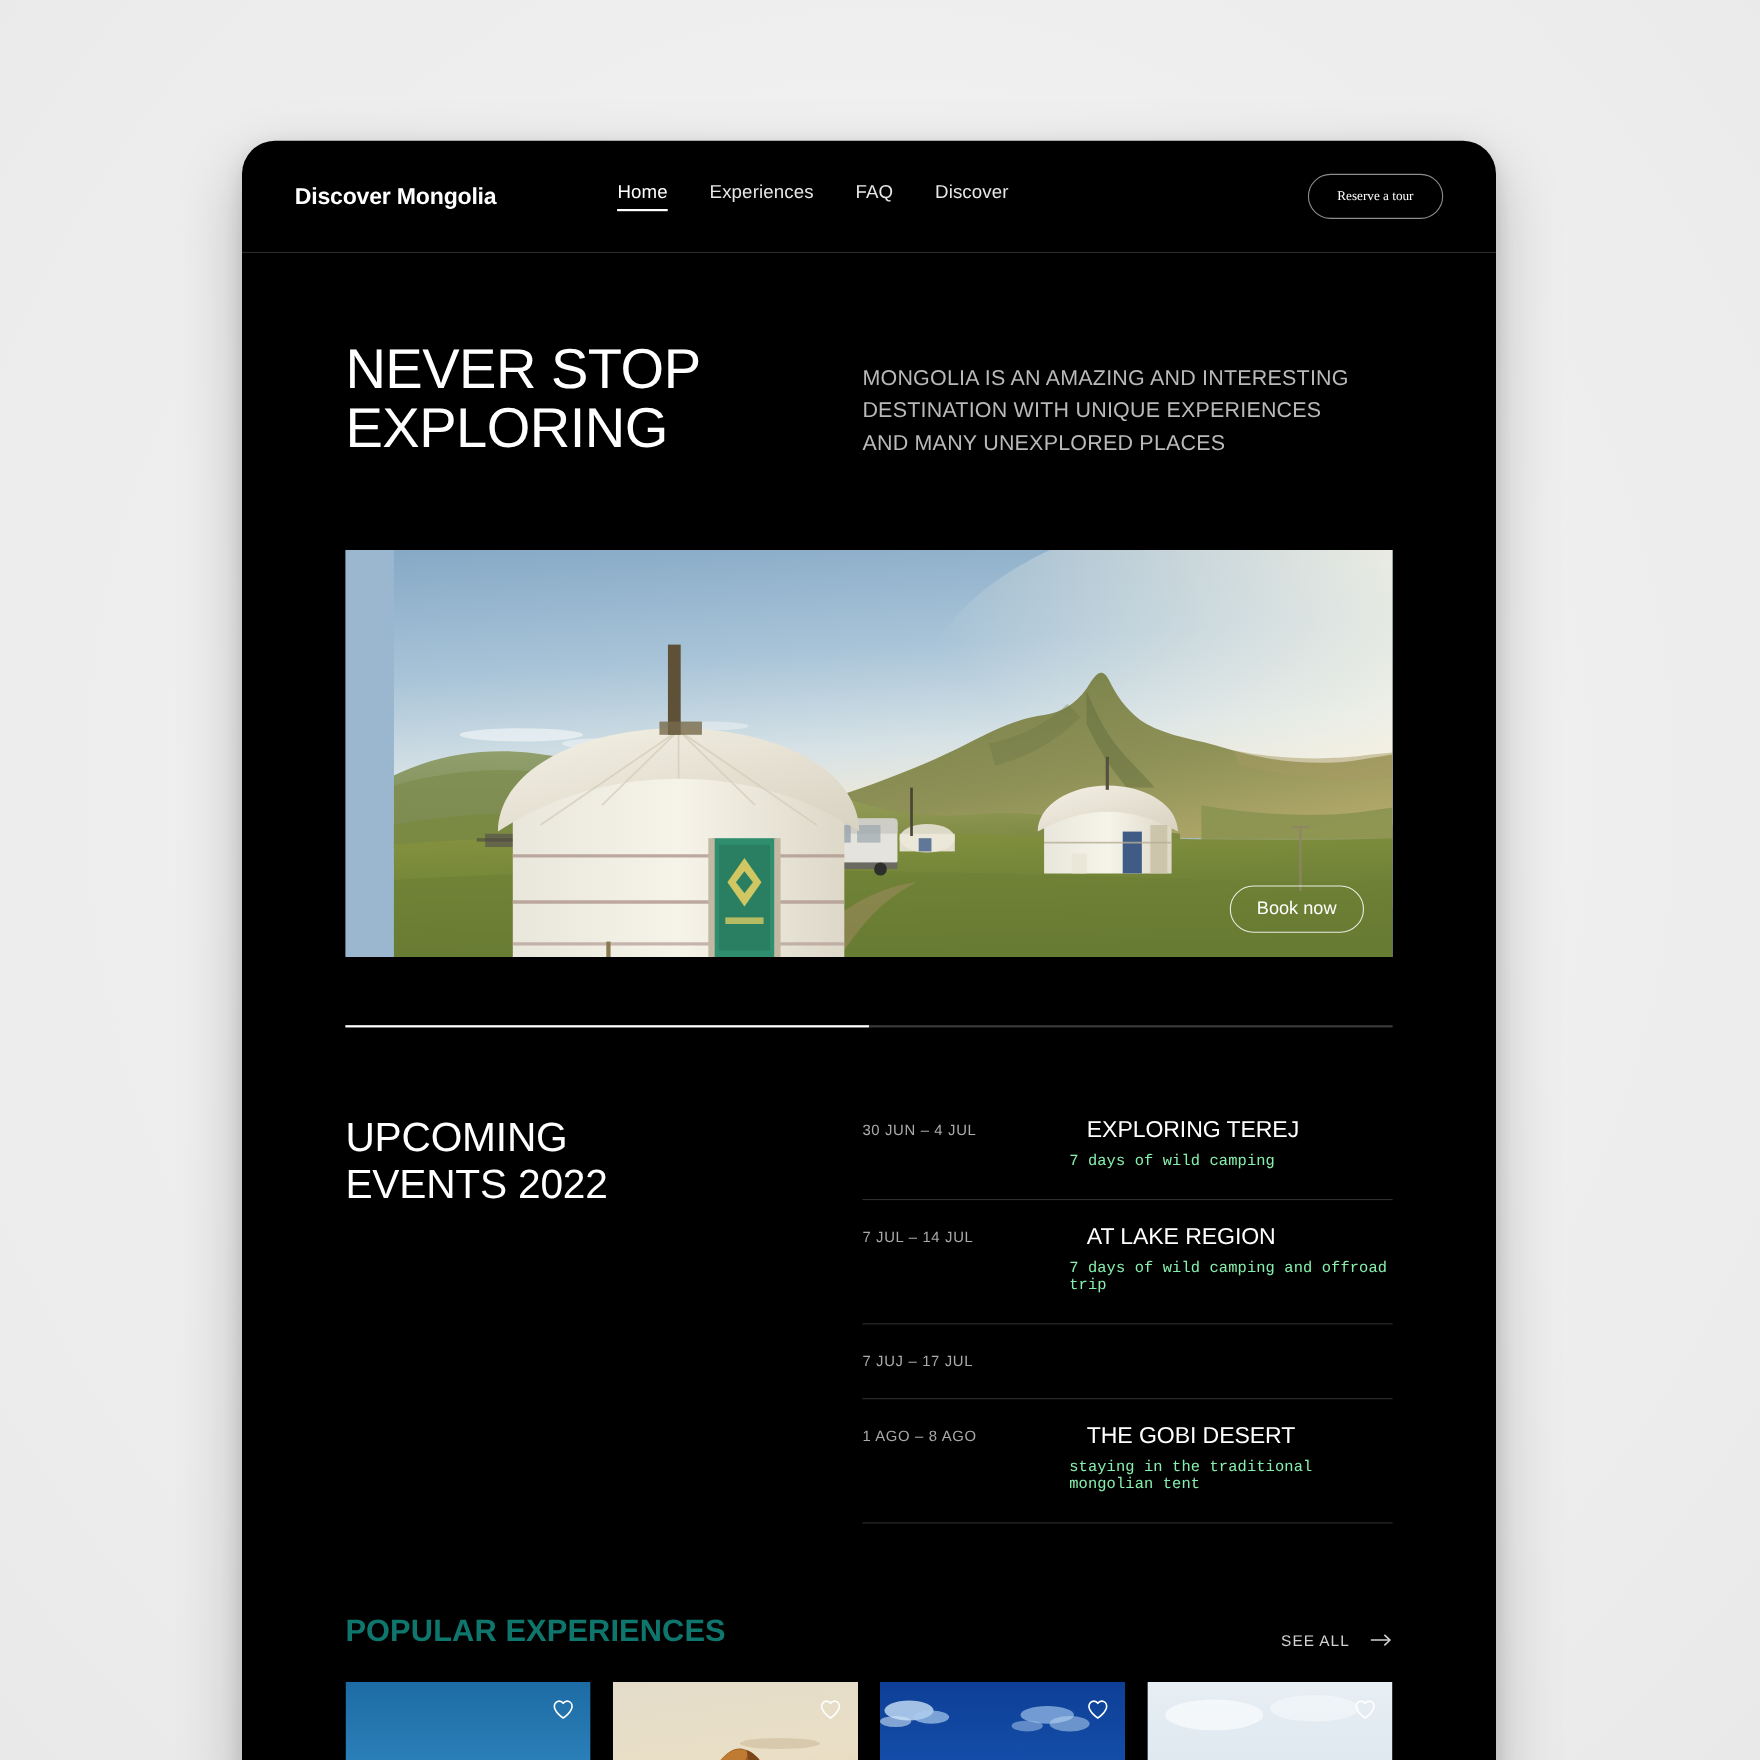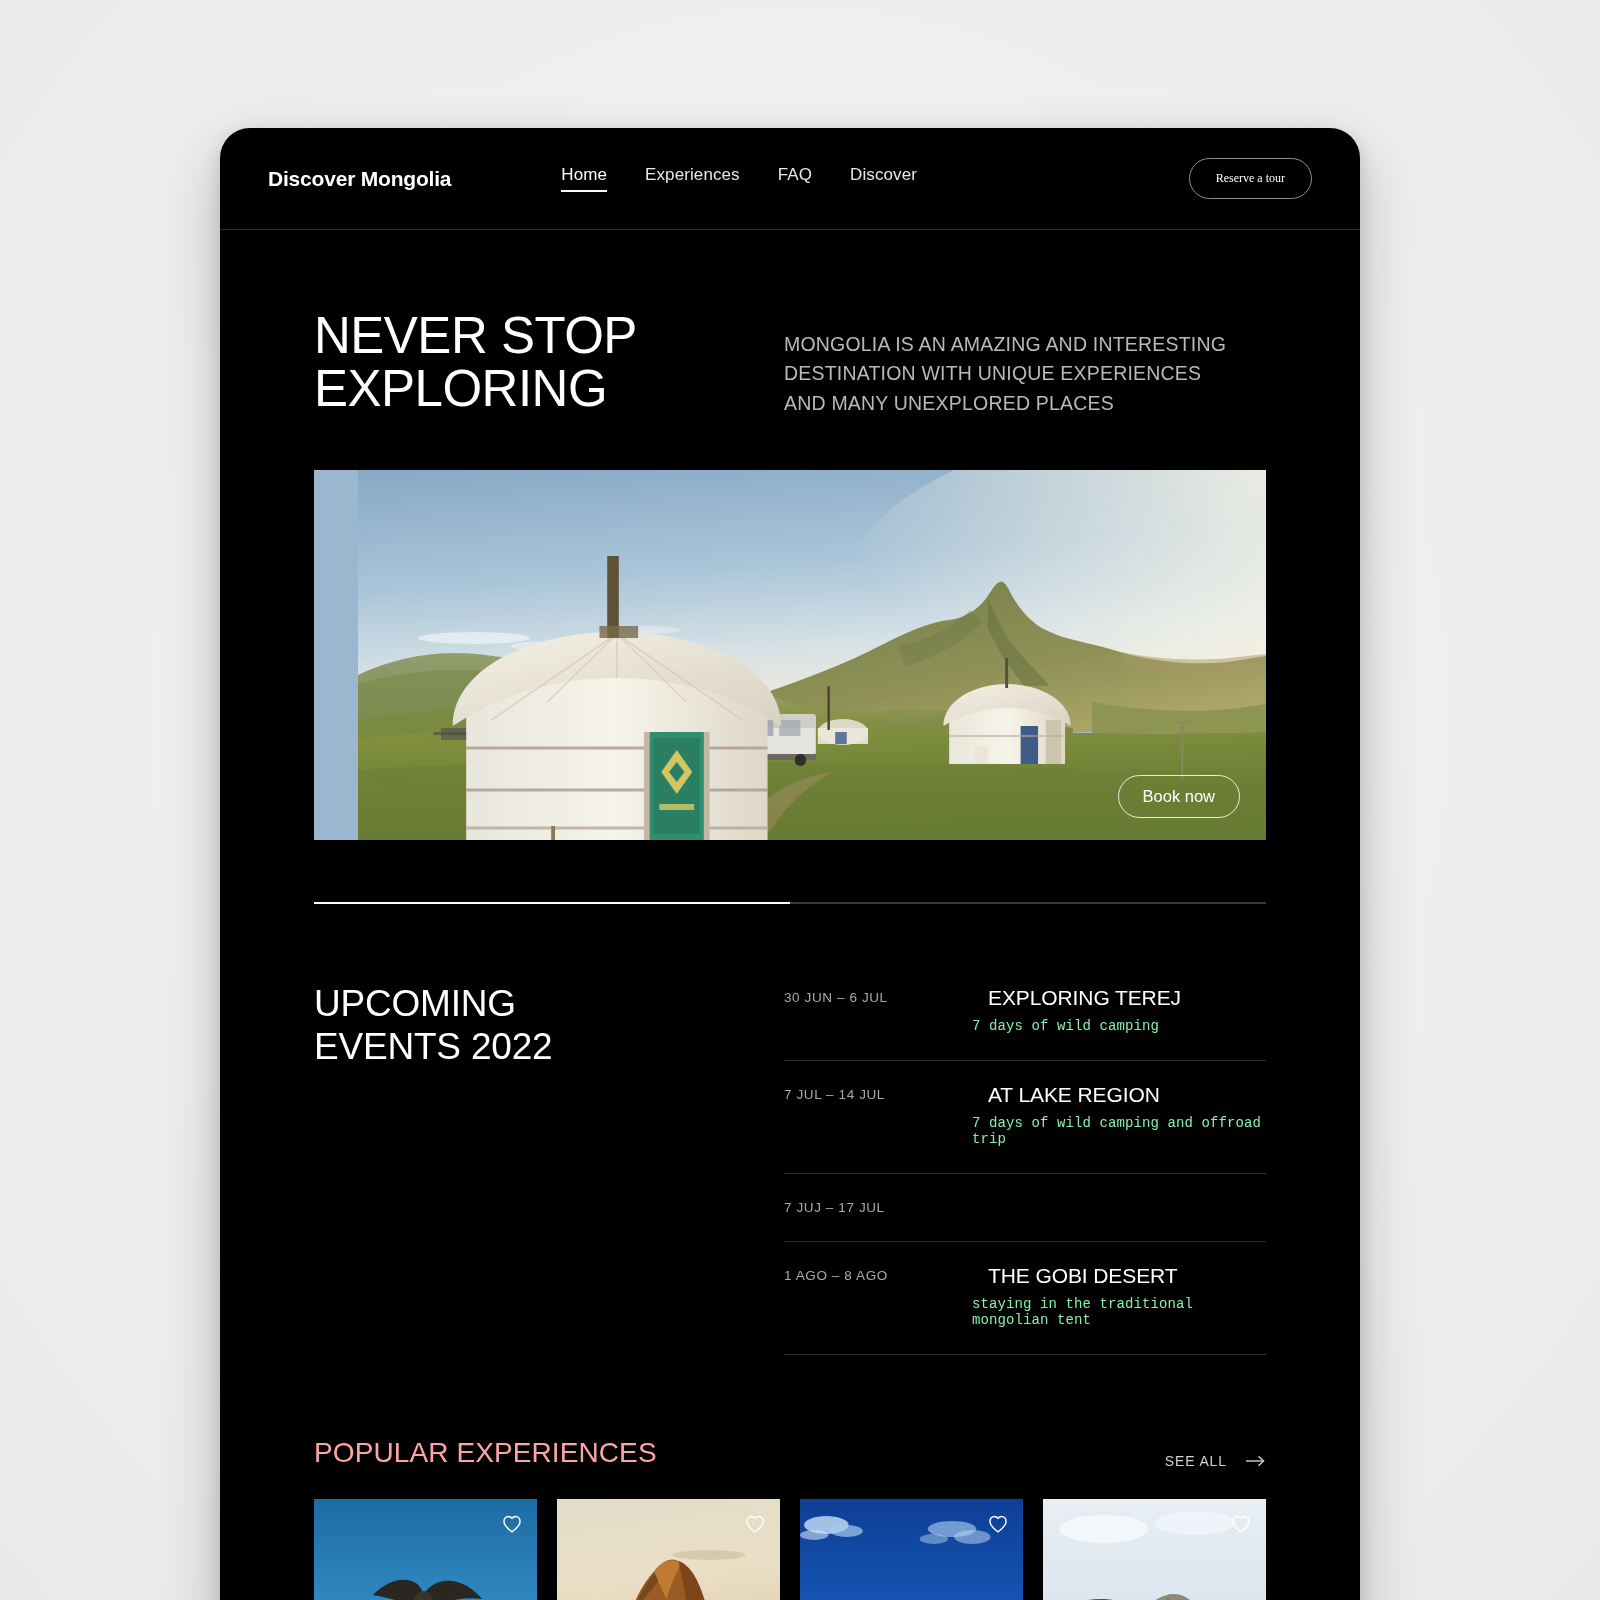--- a/index.html
+++ b/index.html
@@ -95,21 +95,21 @@
     line-height:1.5;
     letter-spacing:0.2px;
     margin-top:20px;
     width:450px;
     text-transform:uppercase;
   }
 
   
   #hero-photo{
     position:relative;
-    margin:52px 94px 0 94px;
+    margin:82px 94px 0 94px;
     height:370px;
     overflow:hidden;
     background:#9ab7cf;
     padding-left:44px;
   }
   #hero-photo svg{ display:block; width:100%; height:100%; }
   #book-now{
     position:absolute;
     right:26px; bottom:22px;
     color:#ffffff;
@@ -181,24 +181,24 @@
     font-family:Liberation Mono, monospace;
   }
 
   
   #popular-head{
     display:flex;
     align-items:flex-end;
     margin:82px 94px 0 94px;
   }
   #popular-title{
-    color:#fca5a5;
+    color:#0f766e;
     font-size:28px;
     letter-spacing:0.1px;
-    font-weight:normal;
+    font-weight:bold;
     text-align:center;
   }
   #see-all{
     margin-left:auto;
     display:flex;
     align-items:center;
     gap:19px;
     color:#d2d2d2;
     font-size:14px;
     letter-spacing:0.9px;
@@ -379,21 +379,21 @@
     <div id="progress-fill" style="width: 50%;"></div>
   </div>
 
   <div id="events">
     <h2 id="events-title">UPCOMING
 EVENTS 2022</h2>
 
     <div id="events-list">
 
       <div class="event-row">
-        <div class="event-date">30 JUN – 6 JUL</div>
+        <div class="event-date">30 JUN – 4 JUL</div>
         <div class="event-info">
           <div class="event-name">EXPLORING TEREJ</div>
           <div class="event-sub">7 days of wild camping</div>
         </div>
       </div>
 
       <div class="event-row">
         <div class="event-date">7 JUL – 14 JUL</div>
         <div class="event-info">
           <div class="event-name">AT LAKE REGION</div>

